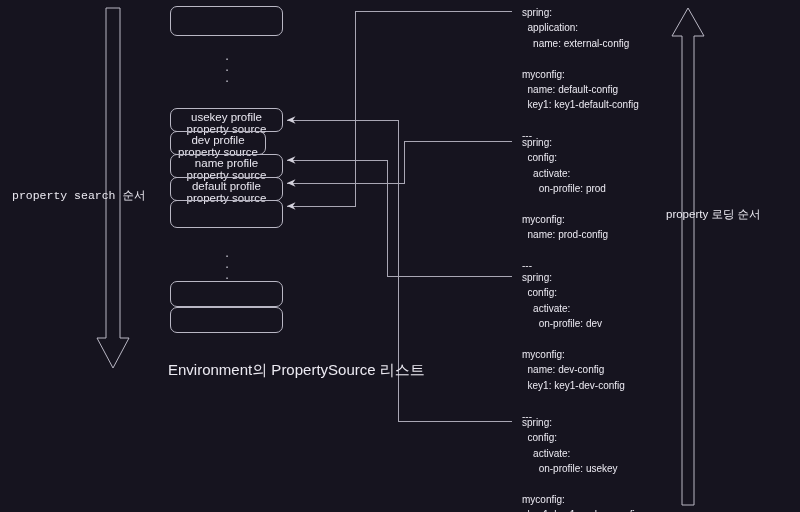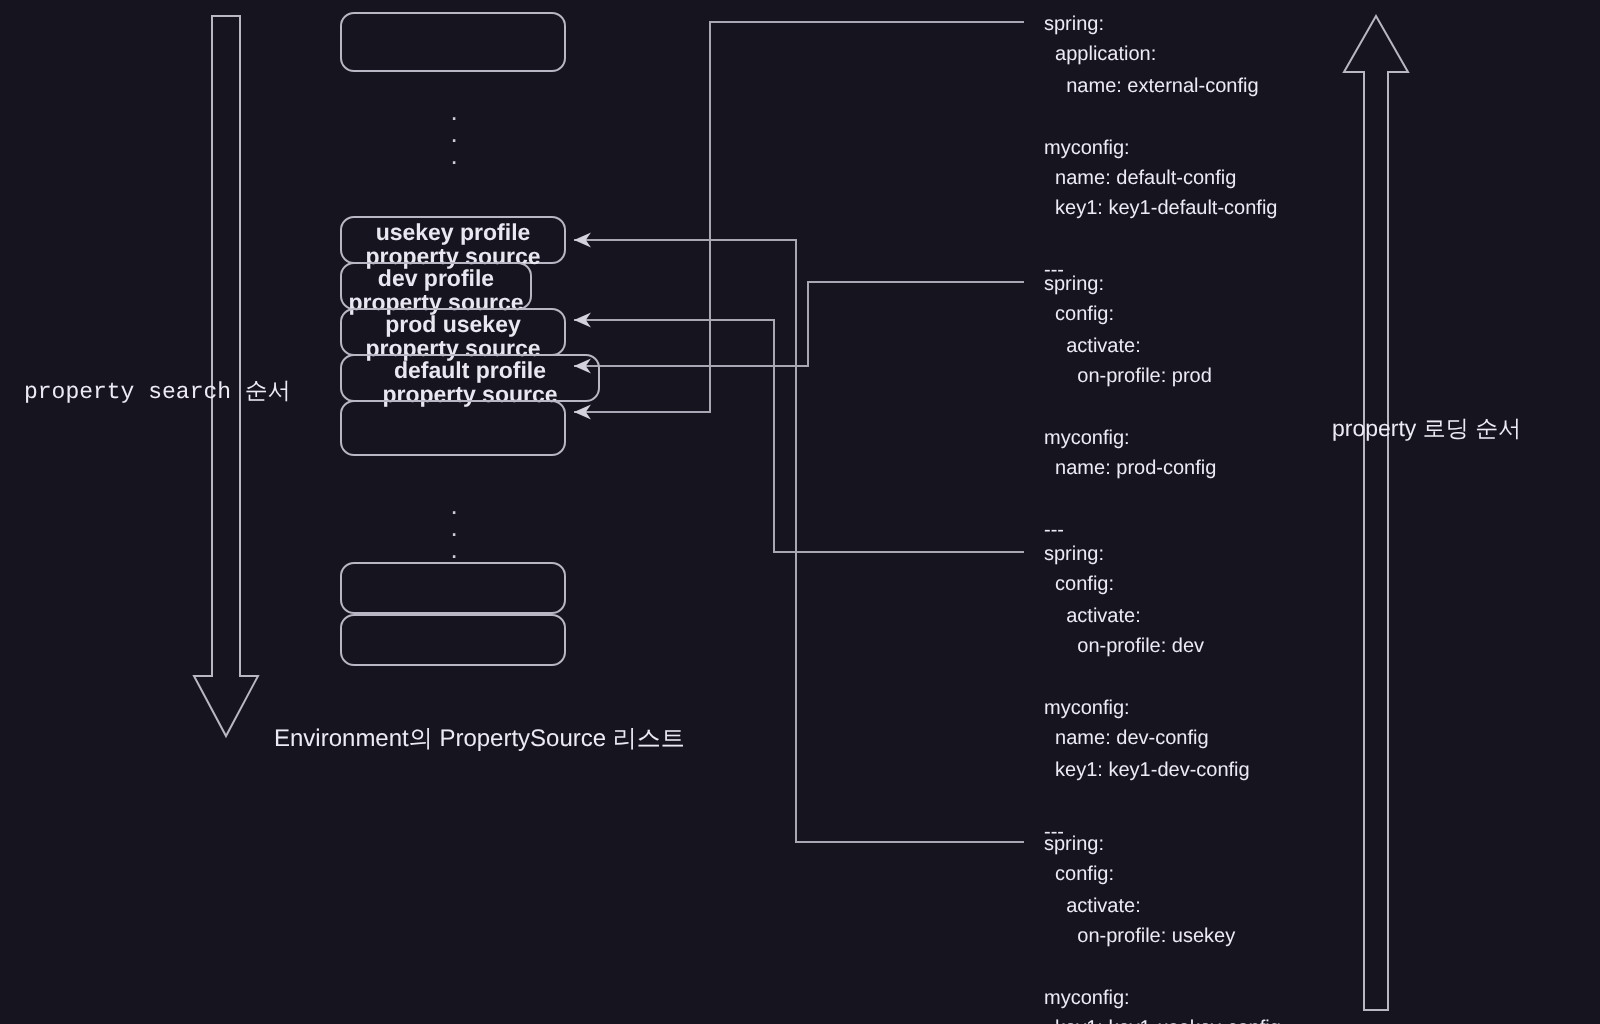--- a/index.html
+++ b/index.html
@@ -29,21 +29,20 @@
     border-radius: 7px;
     background: transparent;
   }
   .ps-box .ln {
     display: block;
     text-align: center;
     font-size: 11.5px;
     line-height: 12px;
     color: #e9e7f0;
     white-space: nowrap;
-    font-weight: bold;
   }
   .ps-box.labeled {
     padding-top: 2px;
   }
   .dots {
     position: absolute;
     width: 10px;
     text-align: center;
     color: #cdcbd6;
     font-size: 13px;
@@ -59,23 +58,24 @@
     white-space: pre;
   }
   .side-label {
     position: absolute;
     font-size: 11.5px;
     color: #eceaf2;
     white-space: nowrap;
   }
   .caption {
     position: absolute;
-    font-size: 12px;
+    font-size: 15px;
     color: #eceaf2;
     white-space: nowrap;
+    margin-left: 31px;
   }
 </style>
 </head>
 <body>
 
 <div id="stage">
 
   <svg id="wires" viewBox="0 0 800 512">
     <defs>
       <marker id="ah" markerWidth="9" markerHeight="8" refX="8.5" refY="4" orient="auto" markerUnits="userSpaceOnUse">
@@ -115,25 +115,25 @@
     <span class="ln">usekey profile</span>
     <span class="ln">property source</span>
   </div>
 
   <div class="ps-box labeled" style="left:170px; top:131px; width:96px; height:24px;">
     <span class="ln">dev profile</span>
     <span class="ln">property source</span>
   </div>
 
   <div class="ps-box labeled" style="left:170px; top:154px; width:113px; height:24px;">
-    <span class="ln">prod usekey</span>
+    <span class="ln">name profile</span>
     <span class="ln">property source</span>
   </div>
 
-  <div class="ps-box labeled" style="left:170px; top:177px; width:130px; height:24px;">
+  <div class="ps-box labeled" style="left:170px; top:177px; width:113px; height:24px;">
     <span class="ln">default profile</span>
     <span class="ln">property source</span>
   </div>
 
   <div class="ps-box" style="left:170px; top:200px; width:113px; height:28px;"></div>
 
   <div class="dots" style="left:222px; top:247px;">
     <span>.</span>
     <span>.</span>
     <span>.</span>

